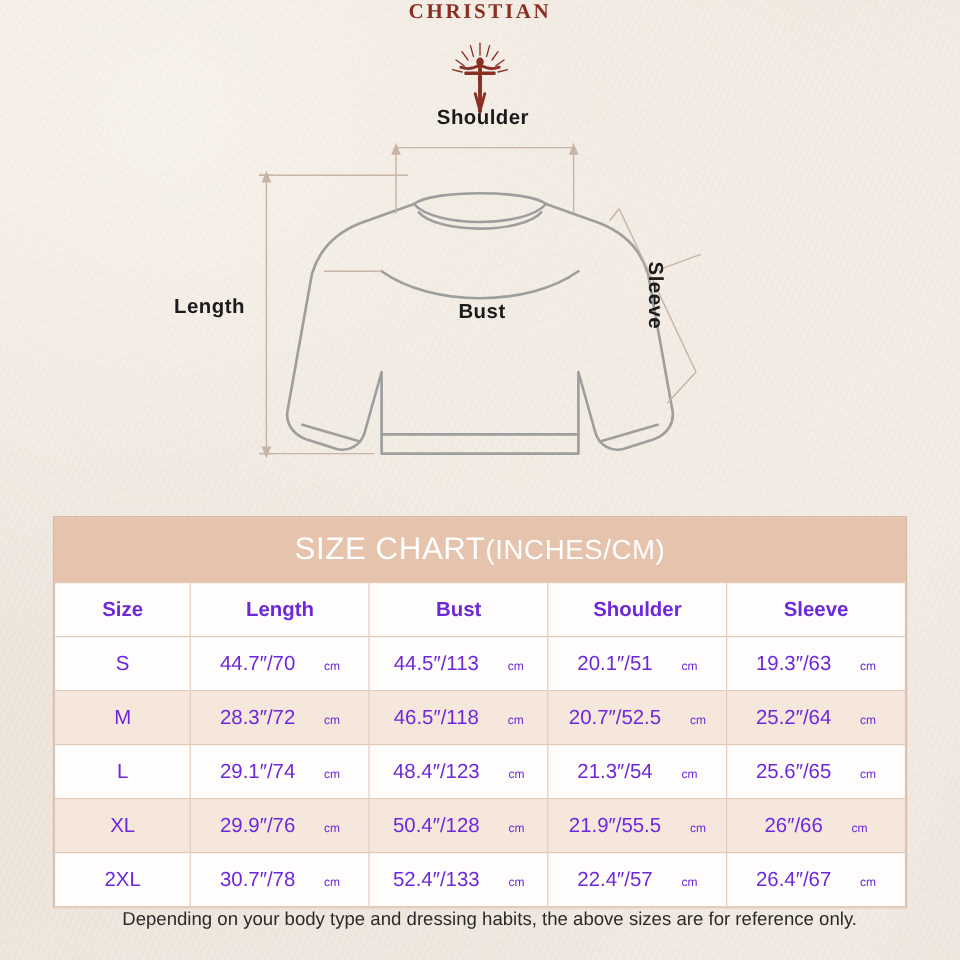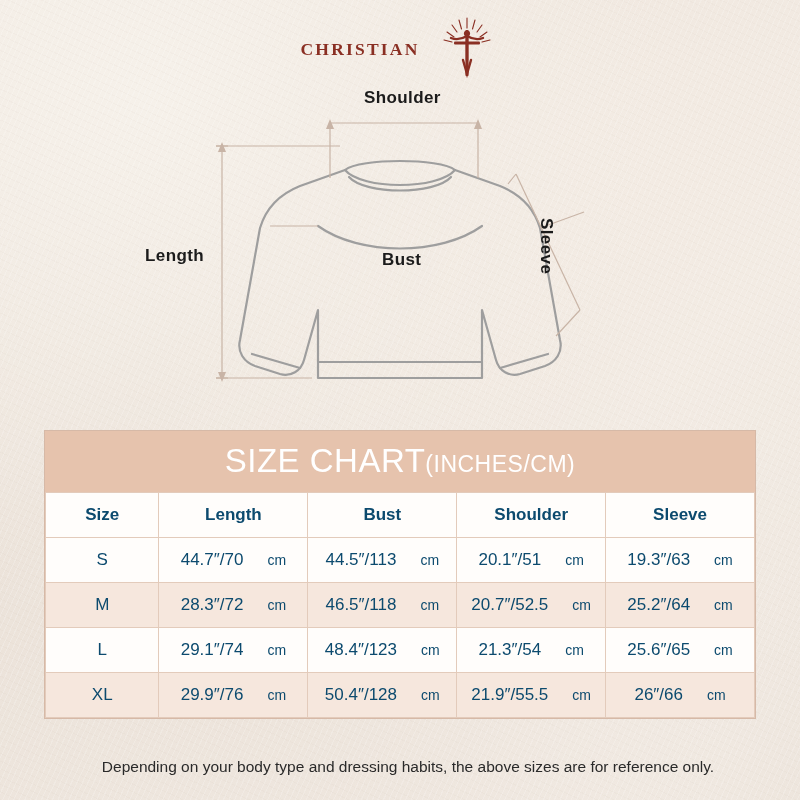--- a/index.html
+++ b/index.html
@@ -40,20 +40,21 @@
   .brand {
     position: absolute;
     top: 14px;
     left: 0;
     right: 0;
     height: 70px;
     display: flex;
     align-items: center;
     justify-content: center;
     gap: 14px;
+    flex-direction: column;
   }
   .brand-word {
     font-family: "Liberation Serif", serif;
     font-size: 17.5px;
     letter-spacing: 2.2px;
     color: #8a2f23;
     font-weight: 700;
     white-space: nowrap;
   }
   .brand-logo {
@@ -102,51 +103,51 @@
   }
   .chart-title {
     background: #e6c3ad;
     text-align: center;
     padding: 11px 0 12px;
     color: #ffffff;
     font-family: "Liberation Sans", sans-serif;
     letter-spacing: .5px;
   }
   .chart-title .t-main {
-    font-size: 33px;
+    font-size: 26px;
     font-weight: 400;
   }
   .chart-title .t-sub {
     font-size: 23px;
     font-weight: 400;
   }
   table.size {
     width: 100%;
     border-collapse: collapse;
     table-layout: fixed;
   }
   table.size th, table.size td {
     border: 1px solid #e3cbbb;
     text-align: center;
     font-size: 17px;
-    color: #0c4a6e;
+    color: #6d28d9;
     height: 42px;
     font-weight: 400;
     font-family: "Liberation Sans", sans-serif;
   }
   table.size th {
     font-weight: 700;
     font-size: 17px;
     background: #fffdfb;
   }
   table.size col.c-size { width: 16%; }
   table.size td.sz { font-size: 17px; }
   .row-alt td { background: #f6e7dd; }
   .row-plain td { background: #fffdfb; }
-  .unit { font-size: 14px; margin-left: 24px; }
+  .unit { font-size: 10px; margin-left: 24px; }
 
   .footnote {
     position: absolute;
     left: 16px;
     right: 0;
     top: 758px;
     text-align: center;
     font-size: 15.5px;
     color: #2a2a2a;
     font-family: "Liberation Sans", sans-serif;
@@ -306,19 +307,26 @@
           <td><span>21.3″/54</span><span class="unit">cm</span></td>
           <td><span>25.6″/65</span><span class="unit">cm</span></td>
         </tr>
         <tr class="row-alt">
           <td class="sz">XL</td>
           <td><span>29.9″/76</span><span class="unit">cm</span></td>
           <td><span>50.4″/128</span><span class="unit">cm</span></td>
           <td><span>21.9″/55.5</span><span class="unit">cm</span></td>
           <td><span>26″/66</span><span class="unit">cm</span></td>
         </tr>
+        <tr class="row-plain">
+          <td class="sz">2XL</td>
+          <td><span>30.7″/78</span><span class="unit">cm</span></td>
+          <td><span>52.4″/133</span><span class="unit">cm</span></td>
+          <td><span>22.4″/57</span><span class="unit">cm</span></td>
+          <td><span>26.4″/67</span><span class="unit">cm</span></td>
+        </tr>
       </tbody>
     </table>
   </div>
 
   <div class="footnote">Depending on your body type and dressing habits, the above sizes are for reference only.</div>
 
 </div>
 
 </body></html>

